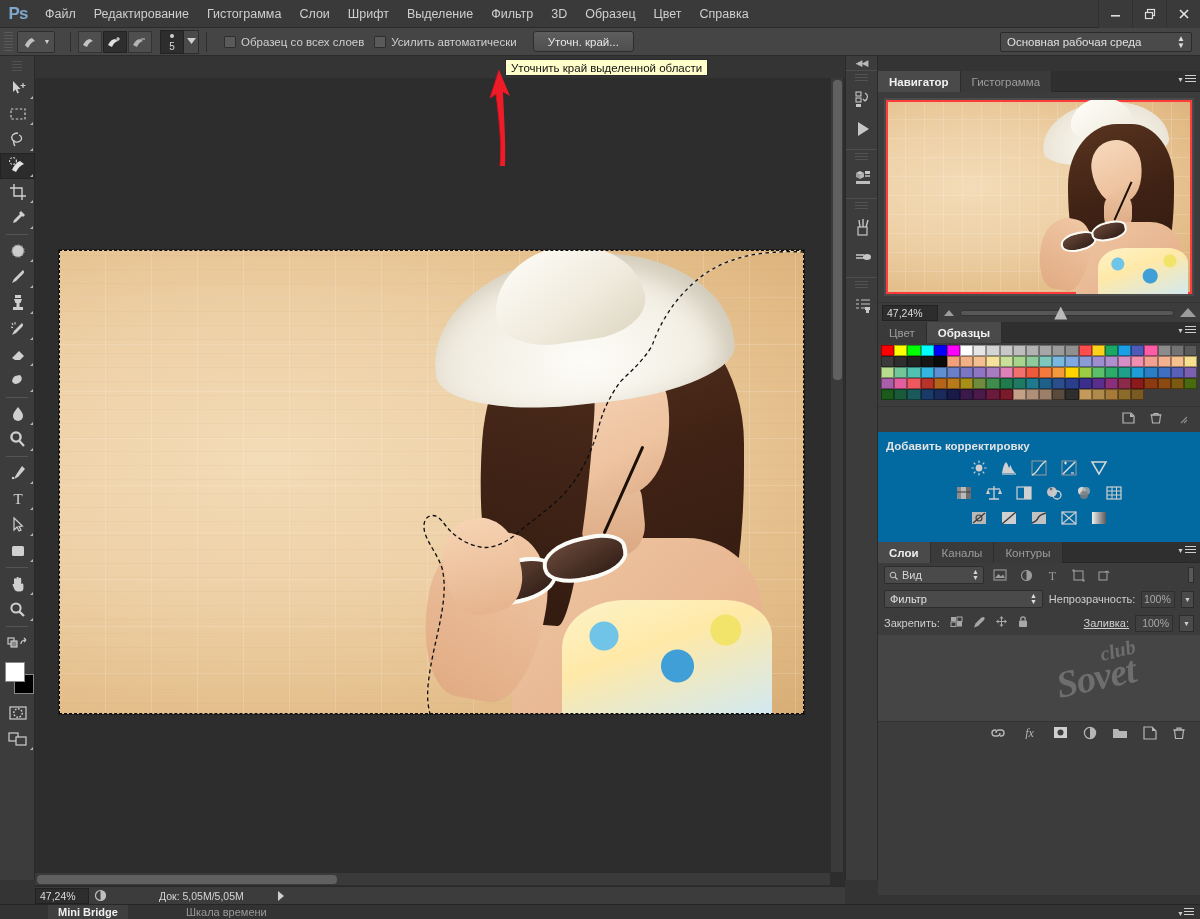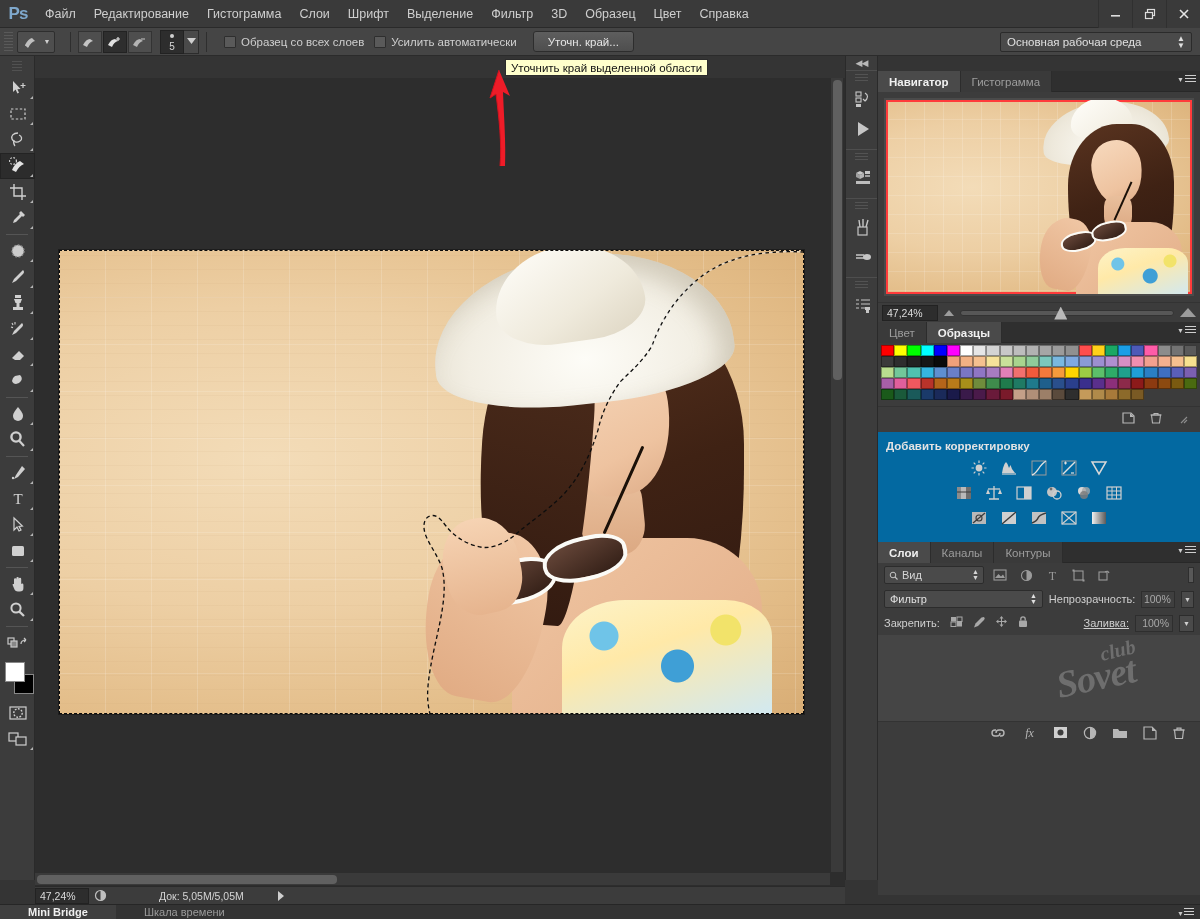--- a/index.html
+++ b/index.html
@@ -335,22 +335,22 @@
   .hscroll .thumb { position:absolute; left:2px; top:2px; width:300px; height:9px;
     background:#606060; border-radius:4px;}
   .vscroll { position:absolute; left:830px; top:78px; width:13px; height:794px;
     background:#3a3a3a; border-left:1px solid #2d2d2d;}
   .vscroll .thumb { position:absolute; left:2px; top:2px; width:9px; height:300px;
     background:#606060; border-radius:4px;}
 
   
   .bottombar { position:absolute; left:0; top:904px; width:1200px; height:15px;
     background:#333; display:flex; align-items:center; border-top:1px solid #262626;}
-  .bb-tab { padding:0 28px; height:15px; display:flex; align-items:center;
-    font-size:11px; color:#9b9b9b;}
+  .bb-tab { padding:0 10px; height:15px; display:flex; align-items:center;
+    font-size:11px; color:#9b9b9b;margin-left:48px;}
   .bb-tab.active { color:#f0f0f0; font-weight:bold; background:#3f3f3f;}
   .bb-menu { margin-left:auto; margin-right:6px; }
 
   
   .tooltip {
     position:absolute; left:505px; top:59px; height:17px; background:#ffffcc;
     border:1px solid #2b2b2b; color:#111; font-size:11.5px;
     display:flex; align-items:center; padding:0 5px; z-index:60;
   }
   .red-arrow { position:absolute; left:466px; top:48px; width:70px; height:118px; z-index:61;

